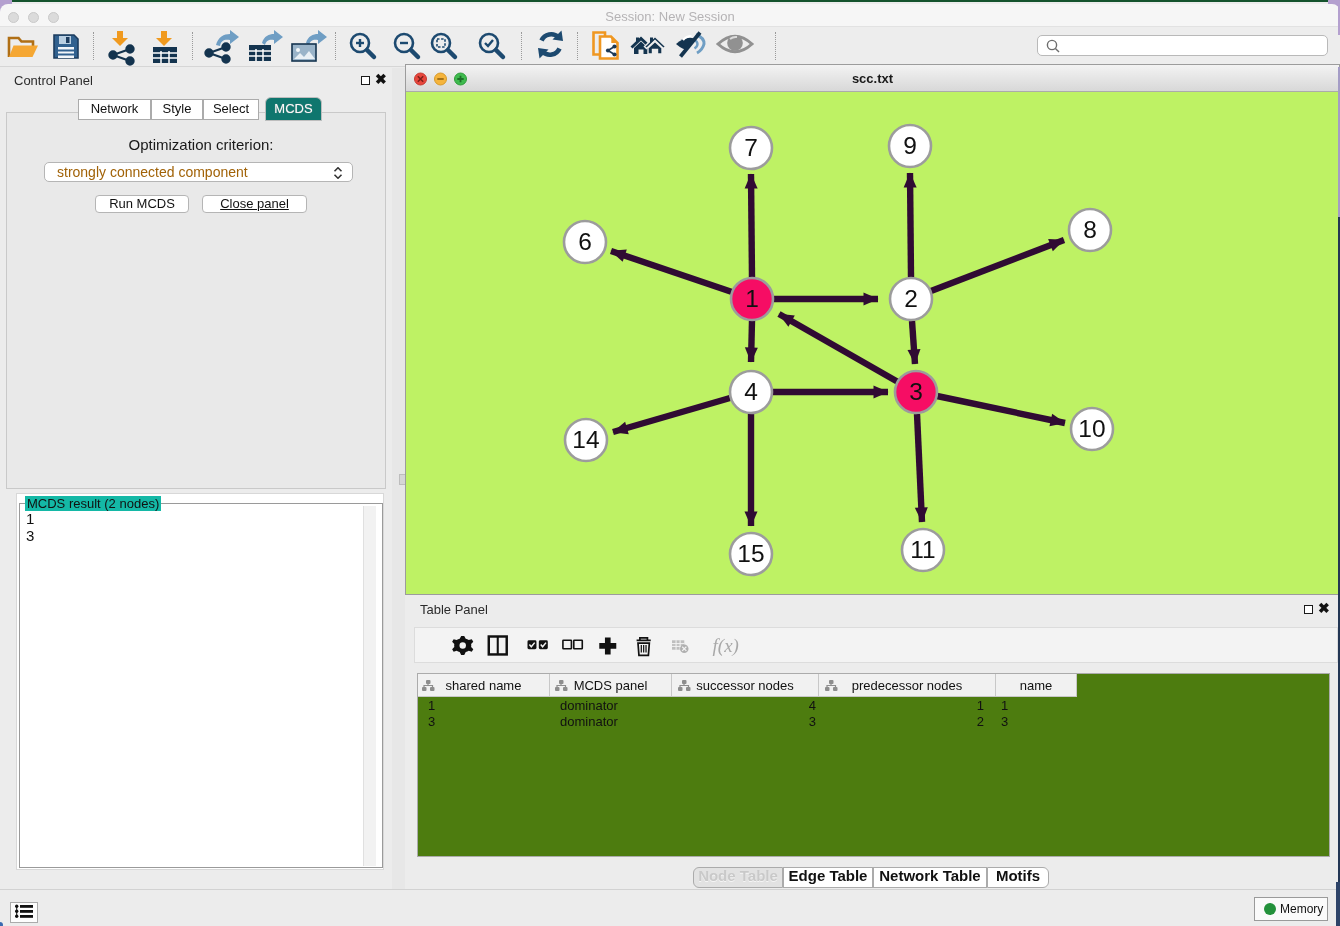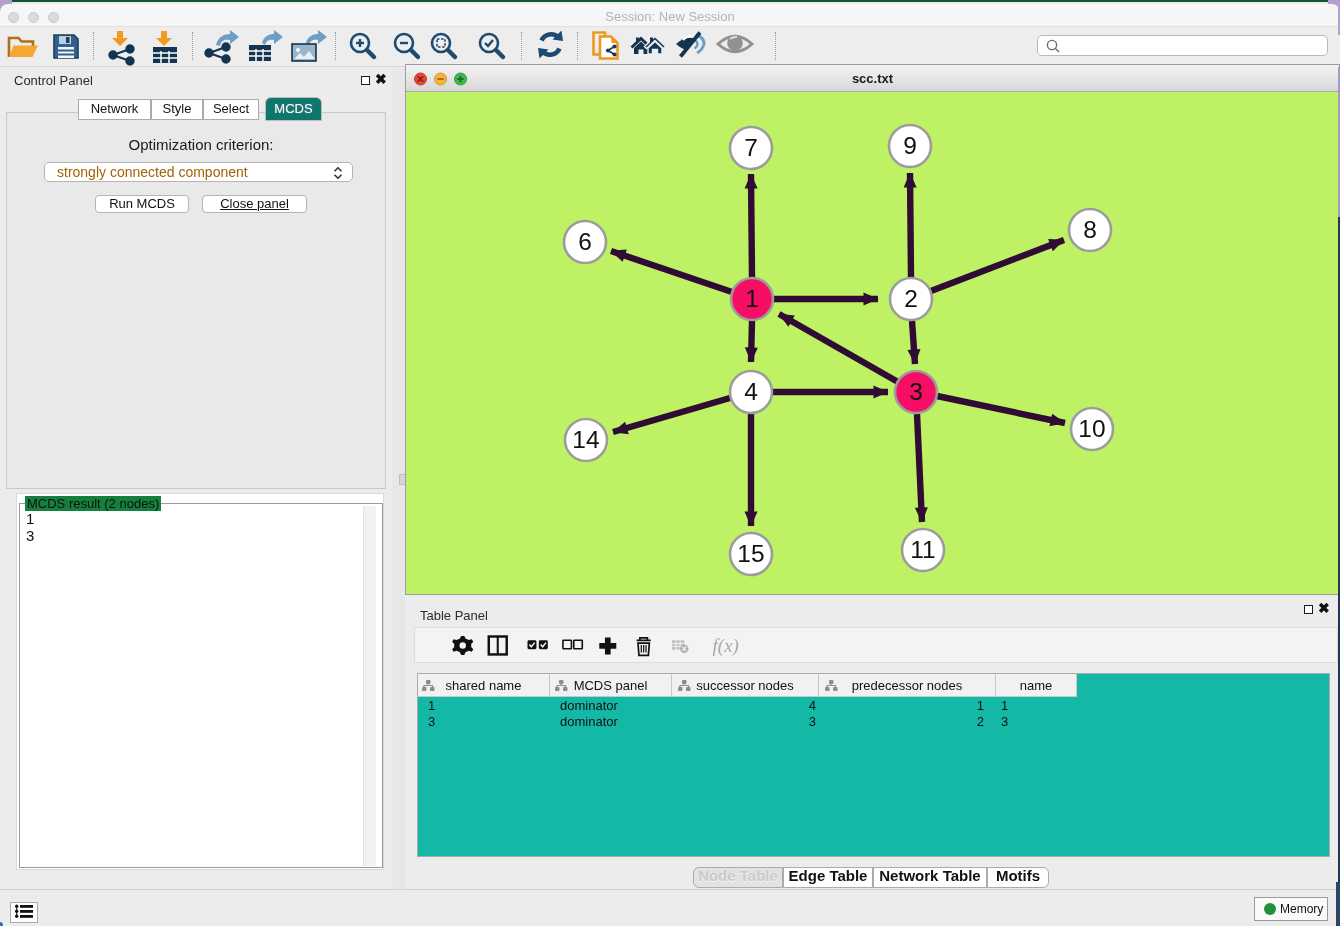--- a/index.html
+++ b/index.html
@@ -21,35 +21,35 @@
 #cpfloat { position:absolute; left:361px; top:8px; width:9px; height:9px; border:1.5px solid #1a1a1a; background:#fff; }
 #cpx { position:absolute; left:375px; top:3px; font-size:14px; font-weight:bold; color:#111; }
 #cpbody { position:absolute; left:6px; top:44px; width:380px; height:377px; background:#e9e9e9; border:1px solid #c9c9c9; }
 .tab { position:absolute; top:31px; height:21px; background:#fff; border:1px solid #ababab; font-size:13px; font-weight:500; color:#111; text-align:center; line-height:17px; }
 #tabmcds { position:absolute; left:265px; top:29px; width:57px; height:24px; background:#0f766e; border:1px solid #bdbdbd; border-radius:6px 6px 0 0; font-size:13px; font-weight:500; color:#f8f8f8; text-shadow:0 0 1px #aaa; text-align:center; line-height:22px; }
 #optlabel { position:absolute; left:5px; top:68px; width:392px; text-align:center; font-size:15px; color:#1a1a1a; }
 #dropdown { position:absolute; left:44px; top:94px; width:309px; height:20px; background:#fff; border:1px solid #b5b5b5; border-radius:5px; font-size:14px; color:#a16207; line-height:18px; padding-left:12px; }
 .btn { position:absolute; top:127px; height:18px; background:#fff; border:1px solid #b5b5b5; border-radius:4px; font-size:13px; color:#111; text-align:center; line-height:16px; }
 #resultbox { position:absolute; left:16px; top:425px; width:368px; height:377px; background:#fff; border:1px solid #d8d8d8; }
 #fieldset { position:absolute; left:2px; top:9px; width:364px; height:365px; border:1px solid #9a9a9a; }
-#fslabel { position:absolute; left:5px; top:-8px; background:#15803d; font-size:13px; color:#111; padding:0 2px;text-align:right; }
+#fslabel { position:absolute; left:5px; top:-8px; background:#14b8a6; font-size:13px; color:#111; padding:0 2px;text-align:right; }
 #fsscroll { position:absolute; right:6px; top:2px; width:13px; height:360px; background:#f2f2f2; border-left:1px solid #e0e0e0; }
 
 #vdivider { position:absolute; left:392px; top:66px; width:13px; height:821px; background:#e7e7e7; }
 
 #sccwin { position:absolute; left:405px; top:62px; width:935px; height:531px; background:#bef264; border:1px solid #9c9c9c; }
 #scctitle { position:absolute; left:0; top:0; width:933px; height:27px; background:linear-gradient(#f3f3f3,#d8d8d8); border-bottom:1px solid #ababab; }
 #sccname { position:absolute; top:6px; width:933px; text-align:center; font-size:13px; font-weight:bold; color:#1a1a1a; }
 
 #tpanel { position:absolute; left:405px; top:593px; width:935px; height:294px; background:#ececec; }
-#tphead { position:absolute; left:15px; top:7px; font-size:13px; color:#2b2b2b;margin-top:6px; }
+#tphead { position:absolute; left:15px; top:7px; font-size:13px; color:#2b2b2b; }
 #tpfloat { position:absolute; left:899px; top:10px; width:9px; height:9px; border:1.5px solid #1a1a1a; background:#fff; }
 #tpx { position:absolute; left:913px; top:5px; font-size:14px; font-weight:bold; color:#111; }
 #tptools { position:absolute; left:9px; top:32px; width:924px; height:36px; background:#f3f3f3; border:1px solid #dcdcdc; }
-#ttable { position:absolute; left:12px; top:78px; width:913px; height:184px; background:#14b8a6; border:1px solid #ababab; }
+#ttable { position:absolute; left:12px; top:78px; width:913px; height:184px; background:#4d7c0f; border:1px solid #ababab; }
 #thead { position:absolute; left:0; top:0; width:659px; height:23px; background:#f1f1f1; border-bottom:1px solid #c8c8c8; }
 .th { position:absolute; top:0; height:23px; border-right:1px solid #c8c8c8; font-size:13px; color:#111; }
 .thlab { position:absolute; top:4px; width:100%; text-align:center; }
 .row { position:absolute; font-size:13px; color:#111; height:16px; }
 .cell { position:absolute; top:0; }
 
 .btab { position:absolute; top:272px; height:21px; background:#fff; border:1px solid #ababab; font-size:15px; font-weight:bold; color:#111; text-align:center; line-height:16px; }
 #btab0 { background:#e2e2e2; color:#c9c9c9; text-shadow:0 1px 0 #f5f5f5; border-radius:6px 0 0 6px; }
 #btab3 { border-radius:0 6px 6px 0; }
 

